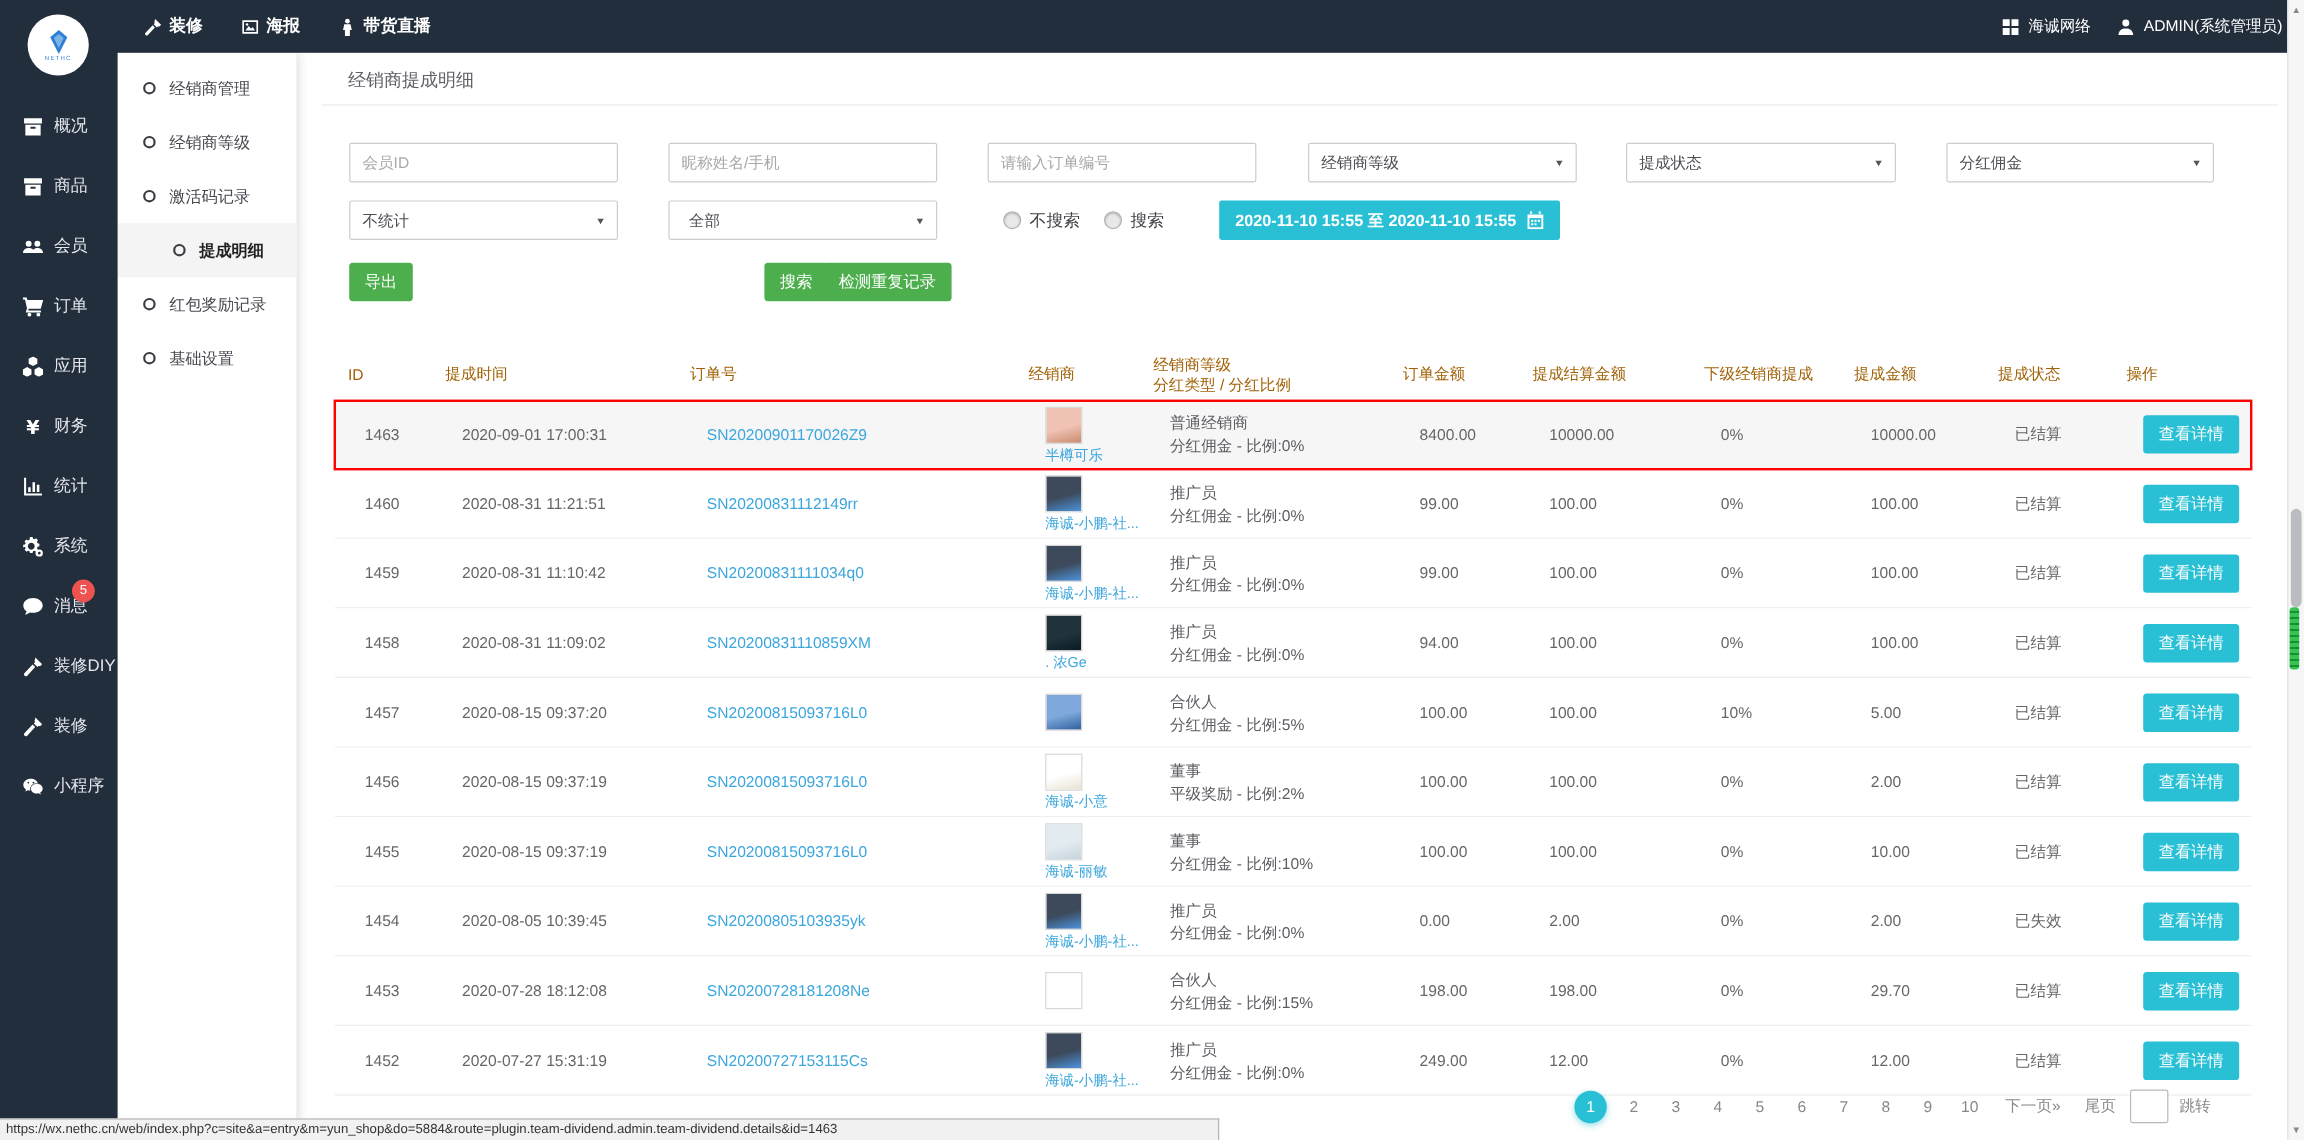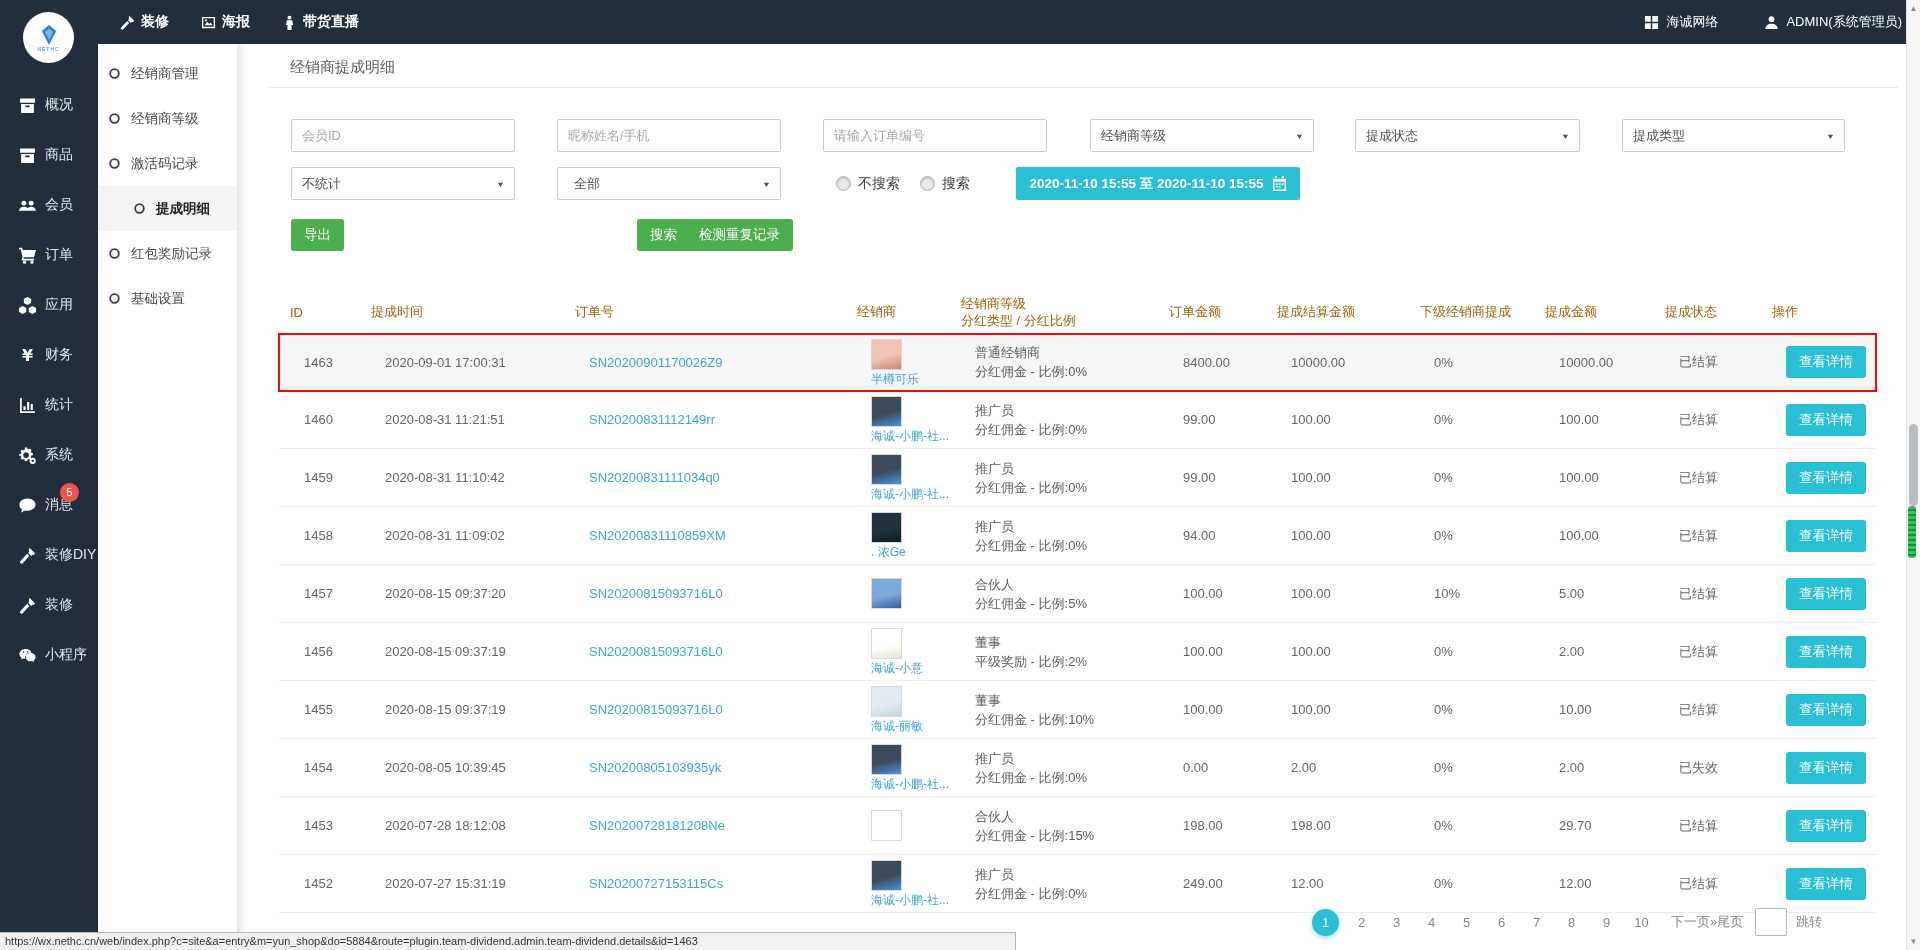--- a/index.html
+++ b/index.html
@@ -5,38 +5,38 @@
   html,body{margin:0;padding:0;background:#888;}
   .screen{position:relative;width:1920px;height:950px;overflow:hidden;background:#fff;
     font-family:"Liberation Sans","DejaVu Sans",sans-serif;-webkit-font-smoothing:antialiased;}
   .icon{display:inline-block;width:15px;height:15px;flex:none;}
   .icon svg{width:100%;height:100%;display:block;}
 
   
   .topbar{position:absolute;left:0;top:0;right:0;height:44px;background:var(--dark);z-index:6;}
   .topnav{position:absolute;left:120px;top:0;height:44px;display:flex;align-items:center;gap:32px;}
   .topnav-item{display:flex;align-items:center;gap:6px;color:#fff;font-size:14px;font-weight:bold;cursor:pointer;white-space:nowrap;}
-  .topbar-right{position:absolute;right:18px;top:0;height:44px;display:flex;align-items:center;gap:46px;justify-content:center;}
+  .topbar-right{position:absolute;right:18px;top:0;height:44px;display:flex;align-items:center;gap:22px;justify-content:center;}
   .topbar-right .tr-item{display:flex;align-items:center;gap:7px;color:#fff;font-size:13px;cursor:pointer;white-space:nowrap;}
 
   
   .sidebar{position:absolute;left:0;top:0;bottom:0;width:98px;background:var(--dark);z-index:7;}
   .logo{position:absolute;left:23px;top:12px;width:51px;height:51px;border-radius:50%;background:#fff;
     display:flex;flex-direction:column;align-items:center;justify-content:center;gap:1px;}
   .logo .icon{width:22px;height:22px;}
   .logo-text{font-size:5px;color:#2b7fd4;letter-spacing:1px;line-height:5px;}
   .side-items{position:absolute;top:80px;left:0;right:0;}
   .side-item{position:relative;height:50px;display:flex;align-items:center;gap:9px;padding-left:19px;
     color:#e4e8ee;font-size:14px;cursor:pointer;}
   .side-item .icon{width:17px;height:17px;color:#fff;}
   .side-badge{position:absolute;left:60px;top:3px;min-width:19px;height:19px;padding:0 2px;border-radius:10px;
     background:var(--badge);color:#fff;font-size:11px;line-height:19px;text-align:center;box-sizing:border-box;}
 
   
-  .submenu{position:absolute;left:88px;top:44px;bottom:0;width:149px;background:#fff;
+  .submenu{position:absolute;left:98px;top:44px;bottom:0;width:149px;background:#fff;
     box-shadow:3px 0 8px rgba(0,0,0,.13);z-index:5;padding-top:7px;}
   .submenu-item{height:45px;display:flex;align-items:center;gap:10px;padding-left:20px;
     font-size:13.5px;color:#47474f;cursor:pointer;}
   .submenu-item .icon{width:13px;height:13px;color:#3a3a42;}
   .submenu-item.active{background:#f4f4f4;font-weight:bold;color:#222;padding-left:45px;}
 
   
   .page-title{position:absolute;left:290px;top:58px;font-size:15px;color:#5f6066;}
   .title-divider{position:absolute;left:268px;top:87px;width:1630px;height:1px;background:#e9e9e9;}
 
@@ -75,21 +75,21 @@
   .dealer-name{color:var(--link);font-size:12px;cursor:pointer;white-space:nowrap;line-height:14px;}
   .cell-2l span{display:block;line-height:19px;color:#5c5c62;}
   .detail-btn{width:80px;height:32px;background:var(--cyan);color:#fff;border:none;border-radius:3px;
     font-size:13.5px;cursor:pointer;font-family:inherit;}
 
   
   .pagination{position:absolute;left:1312px;top:908px;display:flex;align-items:center;font-size:13px;color:#888;}
   .page-num{width:35px;text-align:center;cursor:pointer;}
   .page-num.active{width:27px;height:27px;margin-right:5px;border-radius:50%;background:var(--cyan);color:#fff;
     line-height:27px;box-shadow:0 2px 5px rgba(41,191,212,.5);}
-  .page-next{margin:0 0 0 12px;cursor:pointer;white-space:nowrap;}
+  .page-next{margin:0 20px 0 12px;cursor:pointer;white-space:nowrap;}
   .page-last{margin-right:12px;cursor:pointer;white-space:nowrap;}
   .jump-input{width:26px;height:24px;border:1px solid #b9b9b9;border-radius:2px;margin-right:9px;background:#fff;outline:none;}
   .jump-label{cursor:pointer;}
 
   
   .statusbar{position:absolute;left:0;bottom:0;width:1016px;height:18px;box-sizing:border-box;background:#f1f1f2;
     border:1px solid #b5b5b5;border-left:none;border-bottom:none;font-size:11px;color:#333;line-height:16px;
     padding:0 5px;white-space:nowrap;overflow:hidden;z-index:10;}
 
   
@@ -346,21 +346,21 @@
   <input class="txt-input" style="left: 823px;" placeholder="请输入订单编号">
   <div class="sel" style="left:1090px;top:119px;">
     <span>经销商等级</span>
     <span class="caret">▼</span>
   </div>
   <div class="sel" style="left:1355px;top:119px;width:225px;">
     <span>提成状态</span>
     <span class="caret">▼</span>
   </div>
   <div class="sel" style="left:1622px;top:119px;width:223px;">
-    <span>提成类型</span>
+    <span>分红佣金</span>
     <span class="caret">▼</span>
   </div>
 
   <div class="sel" style="left:291px;top:167px;">
     <span>不统计</span>
     <span class="caret">▼</span>
   </div>
   <div class="sel" style="left:557px;top:167px;padding-left:16px;">
     <span>全部</span>
     <span class="caret">▼</span>

